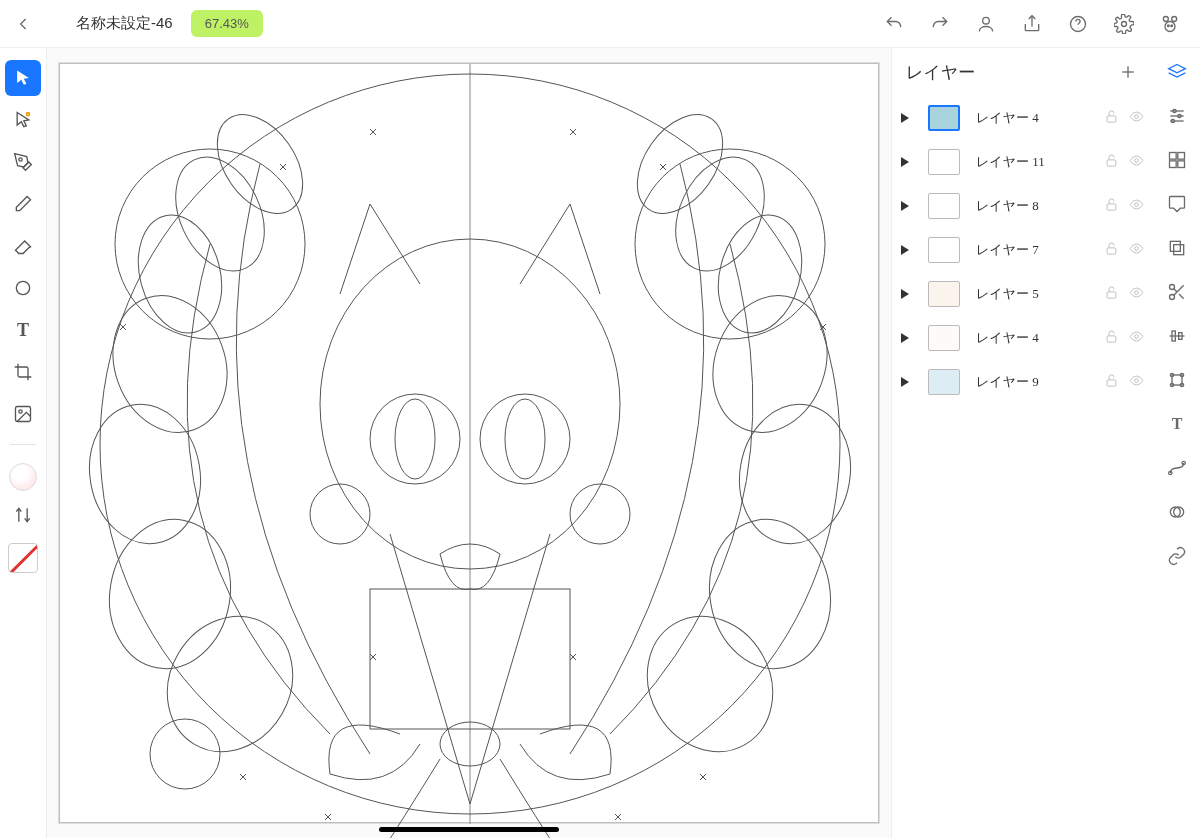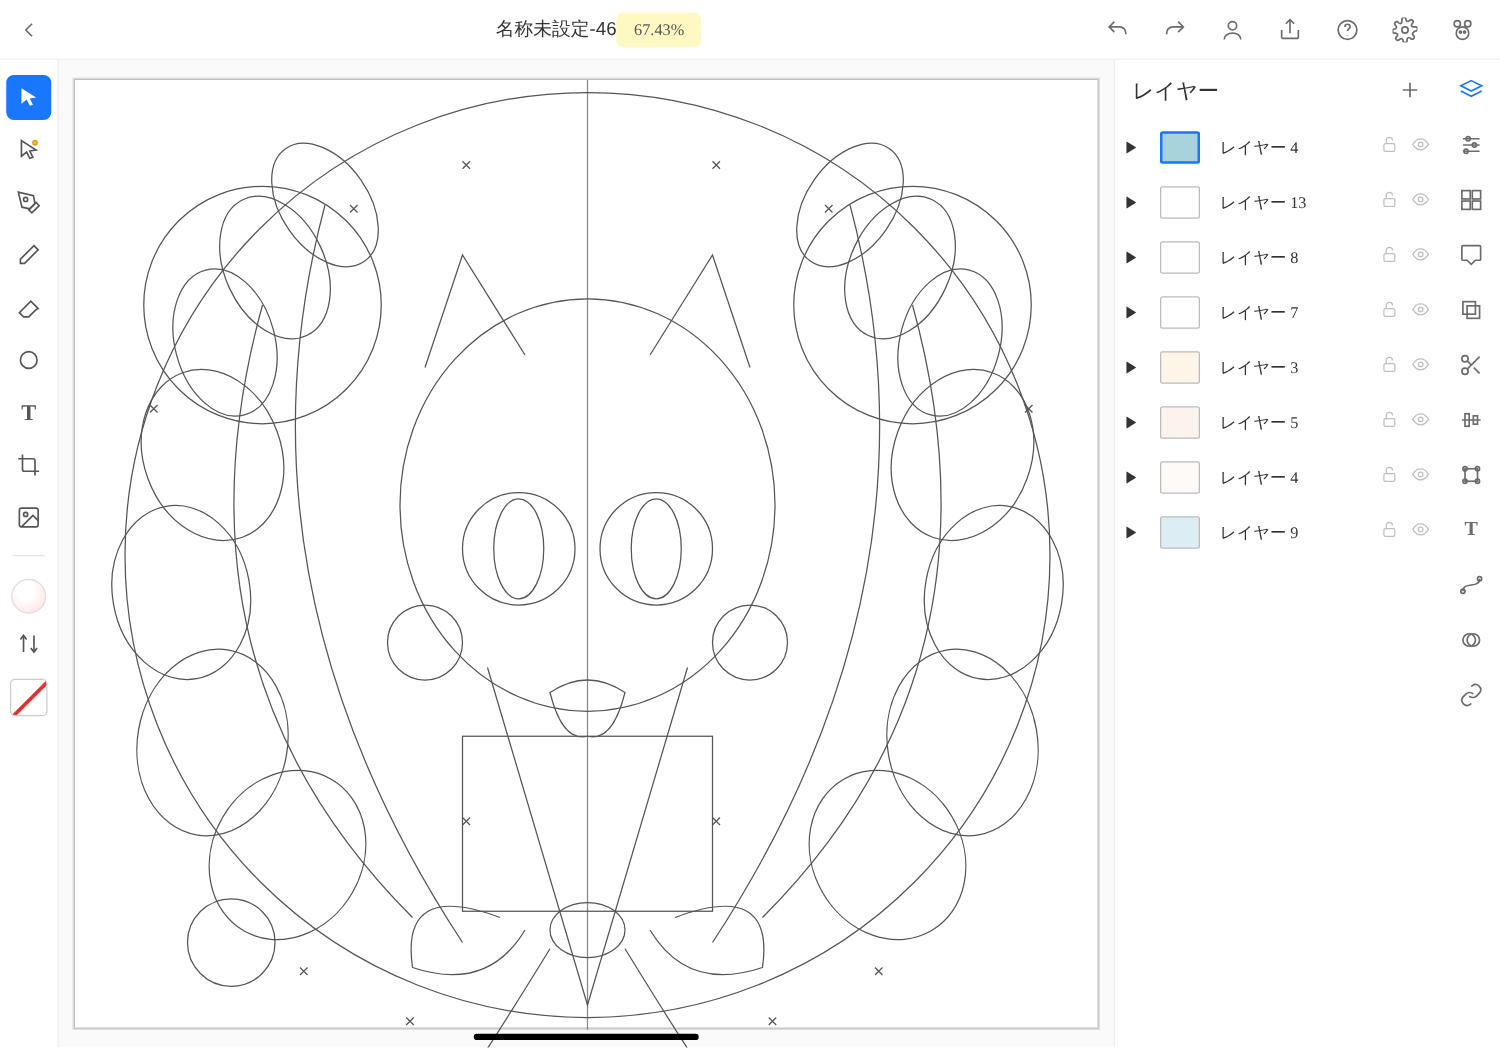--- a/index.html
+++ b/index.html
@@ -1,23 +1,23 @@
 <!DOCTYPE html>
 <html><head>
 <meta charset="utf-8">
 <style>
   * { box-sizing: border-box; margin: 0; padding: 0; }
   html, body { width: 1200px; height: 838px; font-family: -apple-system, "Hiragino Sans", sans-serif; background: #fff; overflow: hidden; }
   .app { display: flex; flex-direction: column; width: 100%; height: 100%; }
   .topbar { height: 48px; display: flex; align-items: center; padding: 0 12px; border-bottom: 1px solid #f0f0f0; }
   .tb-left { width: 64px; display: flex; align-items: center; }
-  .tb-center { flex: 1; display: flex; align-items: center; justify-content: center; }
+  .tb-center { flex: 1; display: flex; align-items: center; gap: 18px; }
   .tb-right { display: flex; align-items: center; gap: 22px; padding-right: 6px; }
   .doc-title { font-size: 15px; color: #333; }
-  .zoom-pill { background: #fef9c3; border-radius: 6px; padding: 6px 14px; font-size: 13px; color: #555; font-family: Liberation Serif, serif; }
+  .zoom-pill { background: #bef264; border-radius: 6px; padding: 6px 14px; font-size: 13px; color: #555; }
   .icon-btn { width: 24px; height: 24px; display: flex; align-items: center; justify-content: center; color: #6b6b6b; cursor: pointer; }
   .icon-btn svg { width: 20px; height: 20px; stroke: currentColor; fill: none; stroke-width: 1.6; }
   .content { flex: 1; display: flex; min-height: 0; }
   .left-tools { width: 46px; background: #fff; display: flex; flex-direction: column; align-items: center; padding-top: 12px; gap: 6px; }
   .tool { width: 36px; height: 36px; border-radius: 6px; display: flex; align-items: center; justify-content: center; cursor: pointer; color: #555; }
   .tool.active { background: #1976ff; color: #fff; }
   .tool svg { width: 20px; height: 20px; stroke: currentColor; fill: none; stroke-width: 1.6; }
   .tool.fill-swatch { width: 28px; height: 28px; border-radius: 50%; background: radial-gradient(circle at 40% 35%, #fff, #fff 30%, #ffeaea 70%, #ffd6d6); border: 1px solid #ddd; margin-top: 6px; }
   .stroke-none { position: relative; width: 30px; height: 30px; border-radius: 4px; border: 1px solid #ccc; margin-top: 4px; background: #fff; overflow: hidden; }
   .stroke-none::after { content: ""; position: absolute; left: -4px; top: 13px; width: 40px; height: 3px; background: #e2312e; transform: rotate(-45deg); }
@@ -274,21 +274,21 @@
                 </svg></span>
             </span>
           </div>
           <div class="layer-row">
             <span class="layer-expand">
               <svg viewBox="0 0 8 10">
                 <polygon points="0,0 8,5 0,10"></polygon>
               </svg>
             </span>
             <span class="layer-thumb" style="background:#ffffff"></span>
-            <span class="layer-name">レイヤー 13</span>
+            <span class="layer-name">レイヤー 11</span>
             <span class="layer-icons">
               <span><svg viewBox="0 0 24 24">
                   <rect x="5" y="11" width="14" height="10" rx="2"></rect>
                   <path d="M8 11V7a4 4 0 018 0"></path>
                 </svg></span>
               <span><svg viewBox="0 0 24 24">
                   <path d="M2 12s4-7 10-7 10 7 10 7-4 7-10 7S2 12 2 12z"></path>
                   <circle cx="12" cy="12" r="3"></circle>
                 </svg></span>
             </span>
@@ -313,39 +313,20 @@
             </span>
           </div>
           <div class="layer-row">
             <span class="layer-expand">
               <svg viewBox="0 0 8 10">
                 <polygon points="0,0 8,5 0,10"></polygon>
               </svg>
             </span>
             <span class="layer-thumb" style="background:#ffffff"></span>
             <span class="layer-name">レイヤー 7</span>
-            <span class="layer-icons">
-              <span><svg viewBox="0 0 24 24">
-                  <rect x="5" y="11" width="14" height="10" rx="2"></rect>
-                  <path d="M8 11V7a4 4 0 018 0"></path>
-                </svg></span>
-              <span><svg viewBox="0 0 24 24">
-                  <path d="M2 12s4-7 10-7 10 7 10 7-4 7-10 7S2 12 2 12z"></path>
-                  <circle cx="12" cy="12" r="3"></circle>
-                </svg></span>
-            </span>
-          </div>
-          <div class="layer-row">
-            <span class="layer-expand">
-              <svg viewBox="0 0 8 10">
-                <polygon points="0,0 8,5 0,10"></polygon>
-              </svg>
-            </span>
-            <span class="layer-thumb" style="background:#fdf5e8"></span>
-            <span class="layer-name">レイヤー 3</span>
             <span class="layer-icons">
               <span><svg viewBox="0 0 24 24">
                   <rect x="5" y="11" width="14" height="10" rx="2"></rect>
                   <path d="M8 11V7a4 4 0 018 0"></path>
                 </svg></span>
               <span><svg viewBox="0 0 24 24">
                   <path d="M2 12s4-7 10-7 10 7 10 7-4 7-10 7S2 12 2 12z"></path>
                   <circle cx="12" cy="12" r="3"></circle>
                 </svg></span>
             </span>

